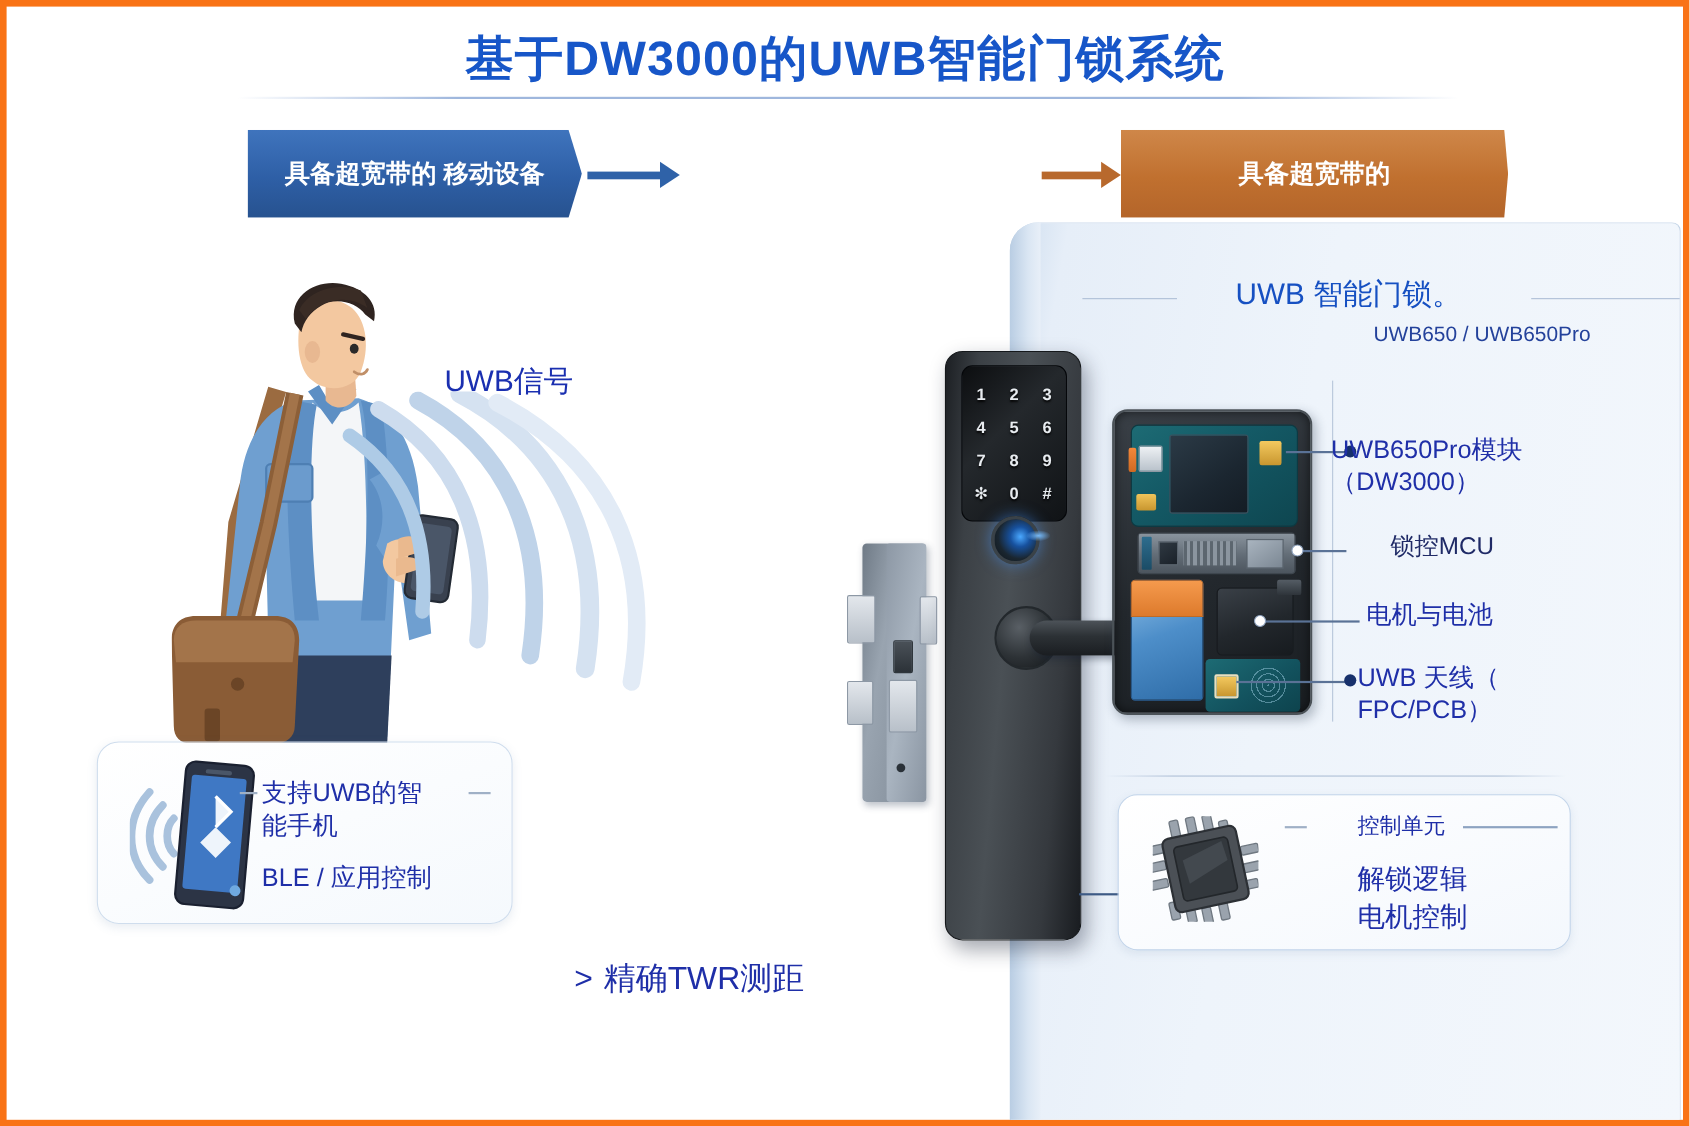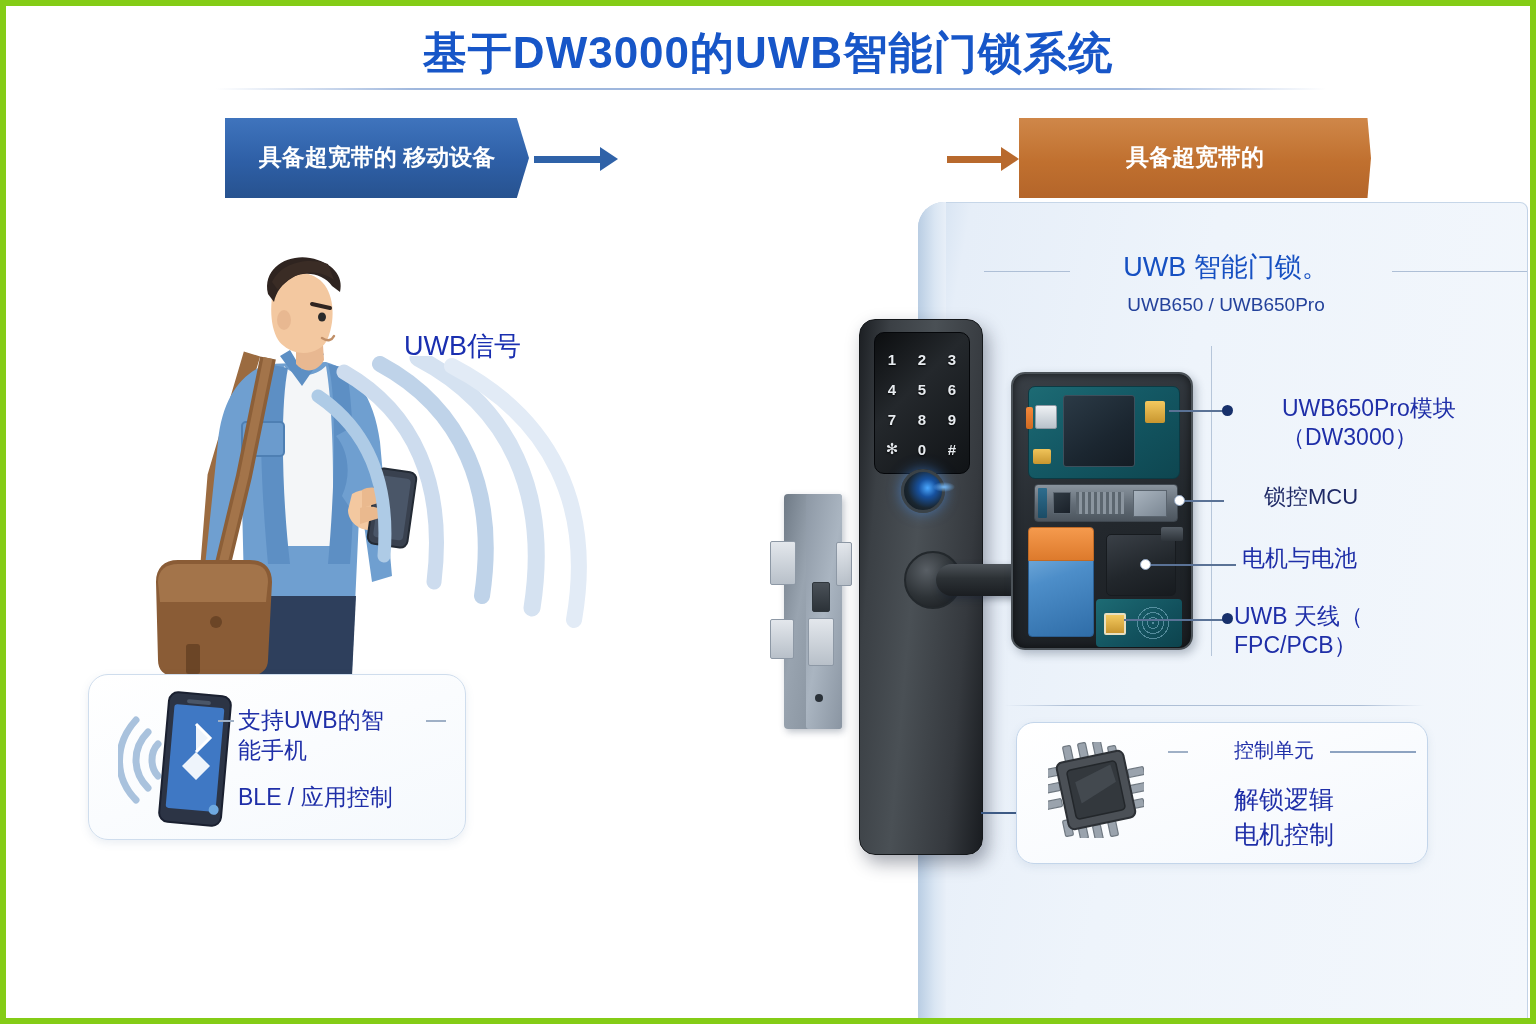--- a/index.html
+++ b/index.html
@@ -6,21 +6,21 @@
   body {
     width: 1536px; height: 1024px;
     font-family: "Liberation Sans", "DejaVu Sans", sans-serif;
     background: #ffffff;
     overflow: hidden;
     position: relative;
   }
   #stage {
     position: absolute; inset: 0;
     background: #ffffff;
-    border: 6px solid #84cc16;
+    border: 6px solid #f97316;
     overflow: hidden;
   }
 
   
   #title {
     position: absolute; top: 18px; left: 0; width: 100%;
     text-align: center;
     font-size: 44px; font-weight: bold;
     color: #1756C8;
     letter-spacing: 1px;
@@ -75,21 +75,21 @@
     background: linear-gradient(90deg, #b9cde3 0%, #dae6f3 60%, #e8eff8 100%);
     border-top-left-radius: 26px;
   }
 
   #lock-title {
     position: absolute; left: 1000px; top: 243px; width: 440px;
     text-align: center; color: #1650c2; font-size: 27px; white-space: nowrap;
   }
   #lock-sub {
     position: absolute; left: 1000px; top: 288px; width: 440px;
-    text-align: center; color: #24429b; font-size: 19px; white-space: nowrap;
+    text-align: right; color: #24429b; font-size: 19px; white-space: nowrap;
   }
   .hrule-left, .hrule-right {
     position: absolute; top: 265px; height: 1px; background: #aebfd6;
   }
   .hrule-left  { left: 978px;  width: 86px; }
   .hrule-right { left: 1386px; width: 135px; }
   #mid-rule {
     position: absolute; left: 998px; top: 699px; width: 420px; height: 1px;
     background: linear-gradient(90deg, rgba(174,191,214,0) 0%, #aebfd6 15%, #aebfd6 85%, rgba(174,191,214,0) 100%);
   }
@@ -253,21 +253,21 @@
   .callout-line { position: absolute; height: 1.5px; background: #5a7296; }
   .callout-dot {
     position: absolute; width: 11px; height: 11px; border-radius: 50%;
     background: #17306b;
   }
   .callout-dot.light { background: #ffffff; border: 1px solid #8fa3bf; }
   .callout-text {
     position: absolute; color: #1f2fa8; font-size: 23px; line-height: 1.28;
     white-space: pre-line;
   }
-  #co1-text { left: 1276px; top: 388px; }
+  #co1-text { left: 1204px; top: 388px; }
   #co2-text { left: 1258px; top: 477px; color:#1f2a66; font-size:22px; }
   #co3-text { left: 1236px; top: 538px; }
   #co4-text { left: 1228px; top: 596px; }
 
   #co1-line { left: 1163px; top: 404px; width: 58px; }
   #co1-dot  { left: 1216px; top: 399px; }
   #co2-line { left: 1172px; top: 494px; width: 46px; }
   #co2-dot  { left: 1168px; top: 489px; }
   #co3-line { left: 1138px; top: 558px; width: 92px; }
   #co3-dot  { left: 1134px; top: 553px; }
@@ -451,20 +451,23 @@
     <rect x="64" y="16" width="24" height="4" rx="2" transform="rotate(5 77 75)" fill="#4a5668"></rect>
   </svg>
 
   <div id="pc-dash-l"></div>
   <div id="pc-line1">支持UWB的智
 能手机</div>
   <div id="pc-dash-r"></div>
   <div id="pc-line2">BLE / 应用控制</div>
 
   <div id="bullets">
+    <div class="bullet">
+      <span class="caret">&gt;</span><span>精确TWR测距</span>
+    </div>
   </div>
 
   <div id="door"></div>
   <div id="door-edge"></div>
 
   <div class="hrule-left"></div>
   <div class="hrule-right"></div>
   <div id="lock-title">UWB 智能门锁。</div>
   <div id="lock-sub">UWB650 / UWB650Pro</div>
 

